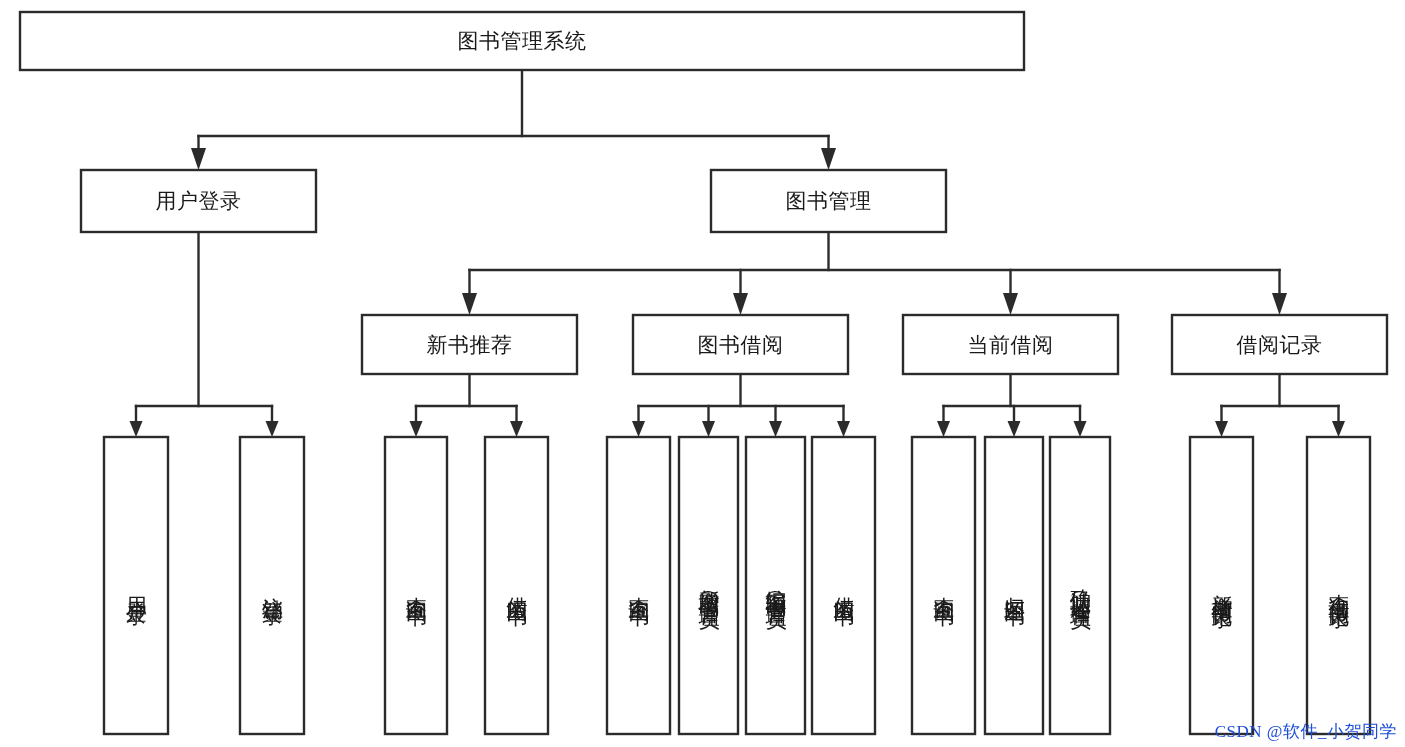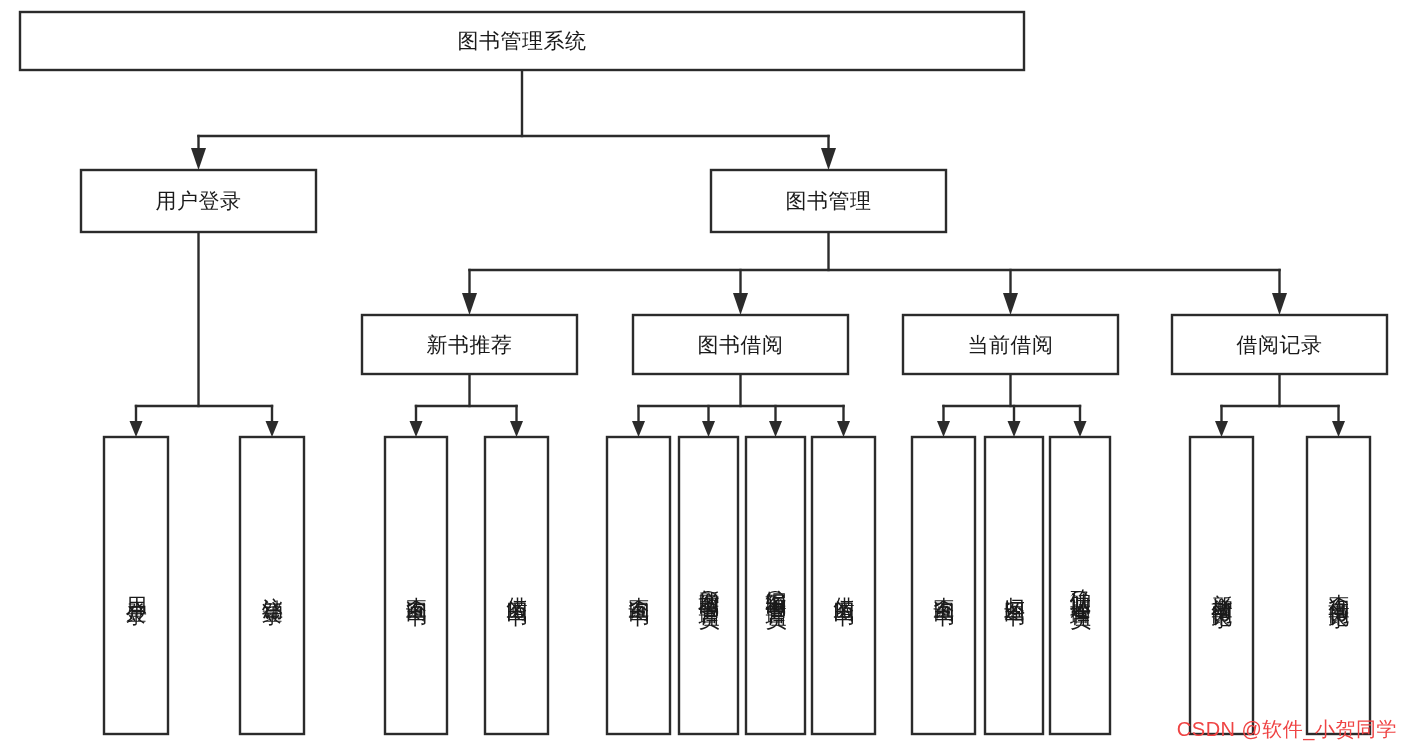--- a/index.html
+++ b/index.html
@@ -63,23 +63,23 @@
     line-height: 1;
     letter-spacing: 3px;
     white-space: nowrap;
     text-align: center;
     user-select: none;
   }
   .watermark {
     position: absolute;
     right: 8px;
     bottom: 4px;
-    font-family: Liberation Sans, sans-serif;
-    font-size: 20px;
-    color: #ef4444;
+    font-family: Liberation Serif, serif;
+    font-size: 17px;
+    color: #1d4ed8;
     letter-spacing: 0.5px;
     white-space: nowrap;
     user-select: none;
   }
 </style>
 </head>
 <body>
 
 <div id="diagram-root">
   <svg id="diagram-svg" viewBox="0 0 1405 747">

